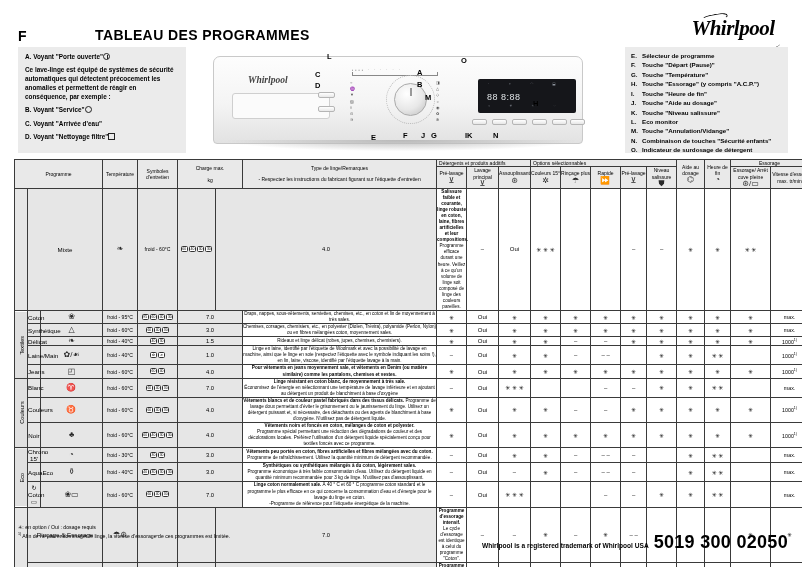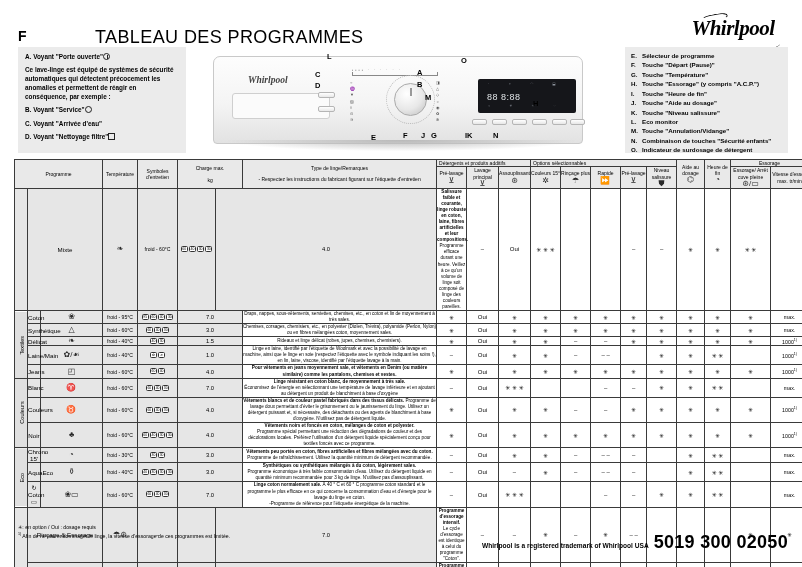--- a/index.html
+++ b/index.html
@@ -17,21 +17,21 @@
     background: #fff;
   }
 
   
   .hdr-lang {
     position: absolute; left: 18px; top: 28px;
     font-size: 14px; font-weight: bold;
   }
   .hdr-title {
     position: absolute; left: 95px; top: 27px;
-    font-size: 18px; font-weight: normal; letter-spacing: .4px;
+    font-size: 14px; font-weight: bold; letter-spacing: .4px;
   }
   .wp-logo {
     position: absolute; right: 14px; top: 16px;
     width: 110px; text-align: center;
   }
   .wp-logo .swoosh {
     position: absolute; left: 24px; top: -2px; width: 26px; height: 7px;
     border: 1.4px solid #111; border-radius: 50%/60%;
     border-bottom-color: transparent; border-left-color: transparent;
     transform: rotate(-10deg);

